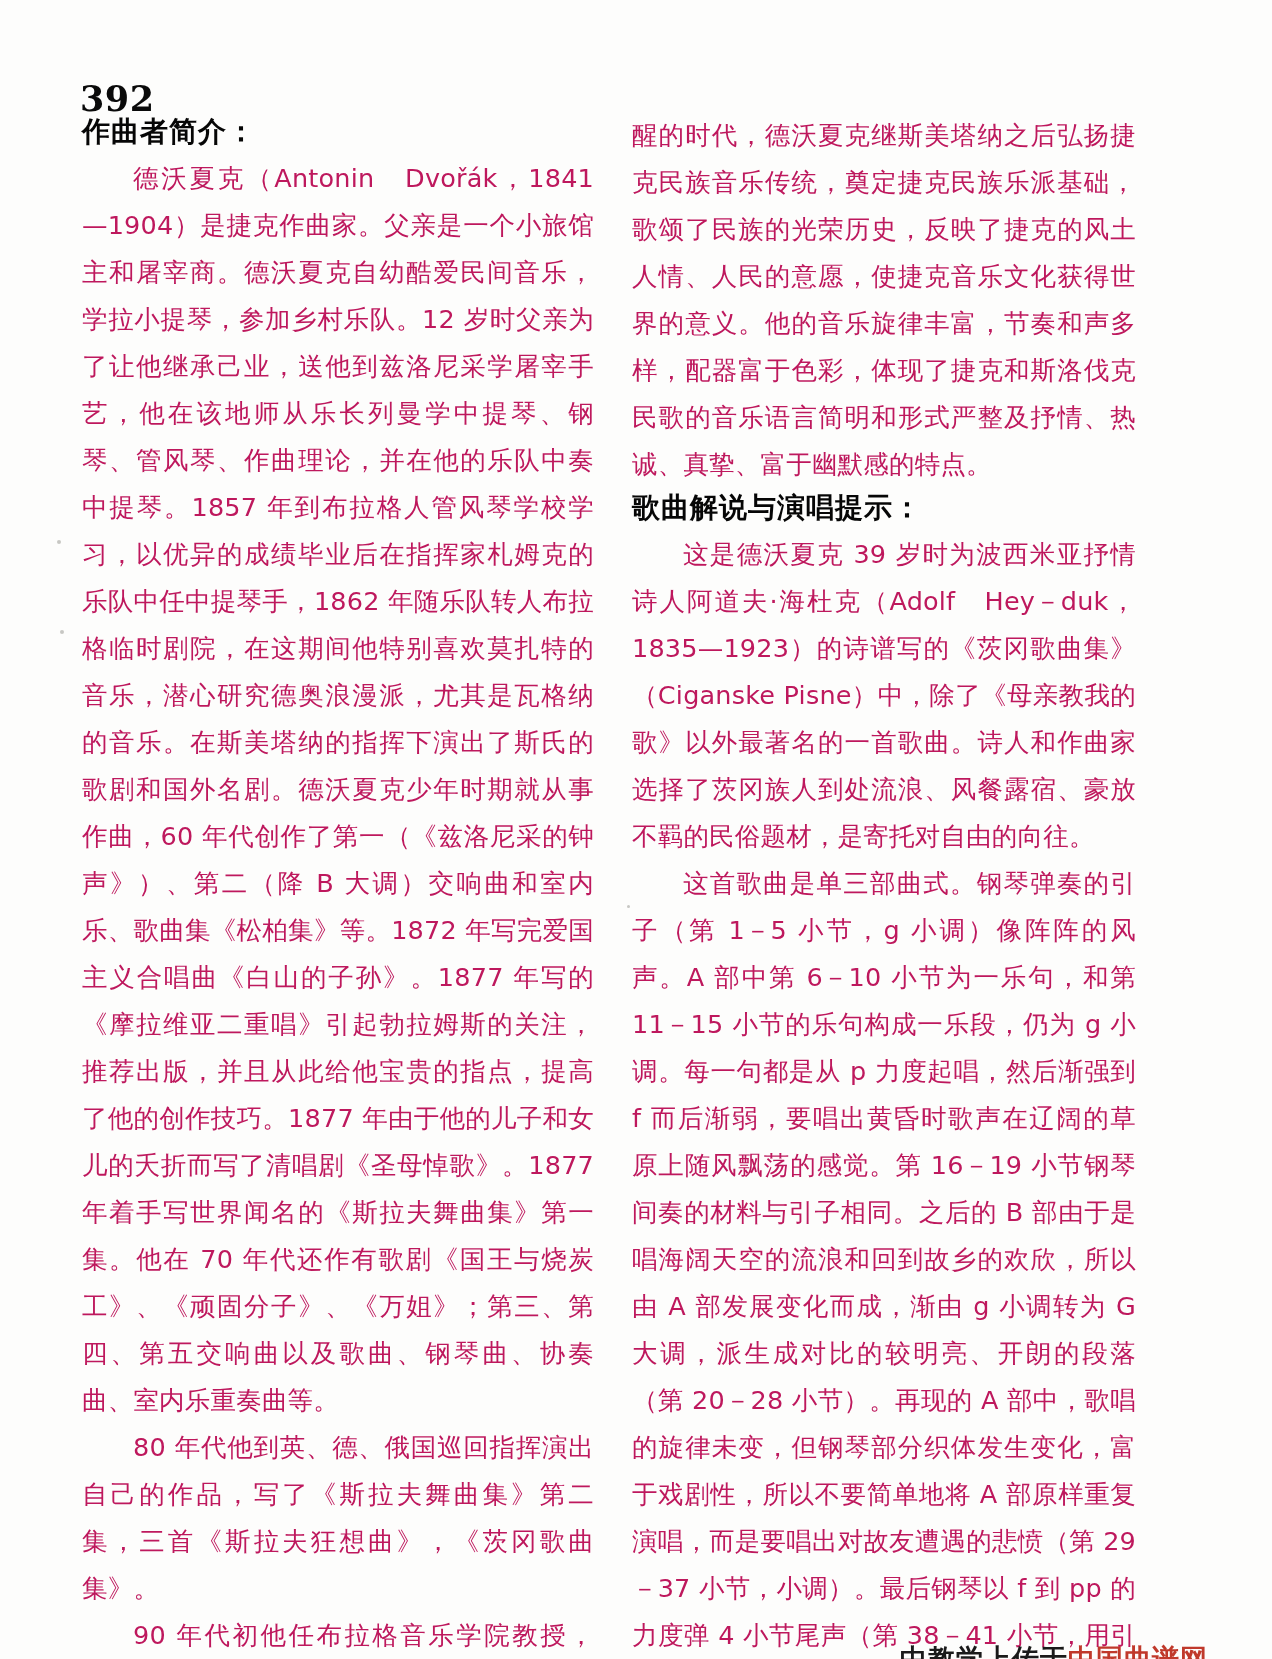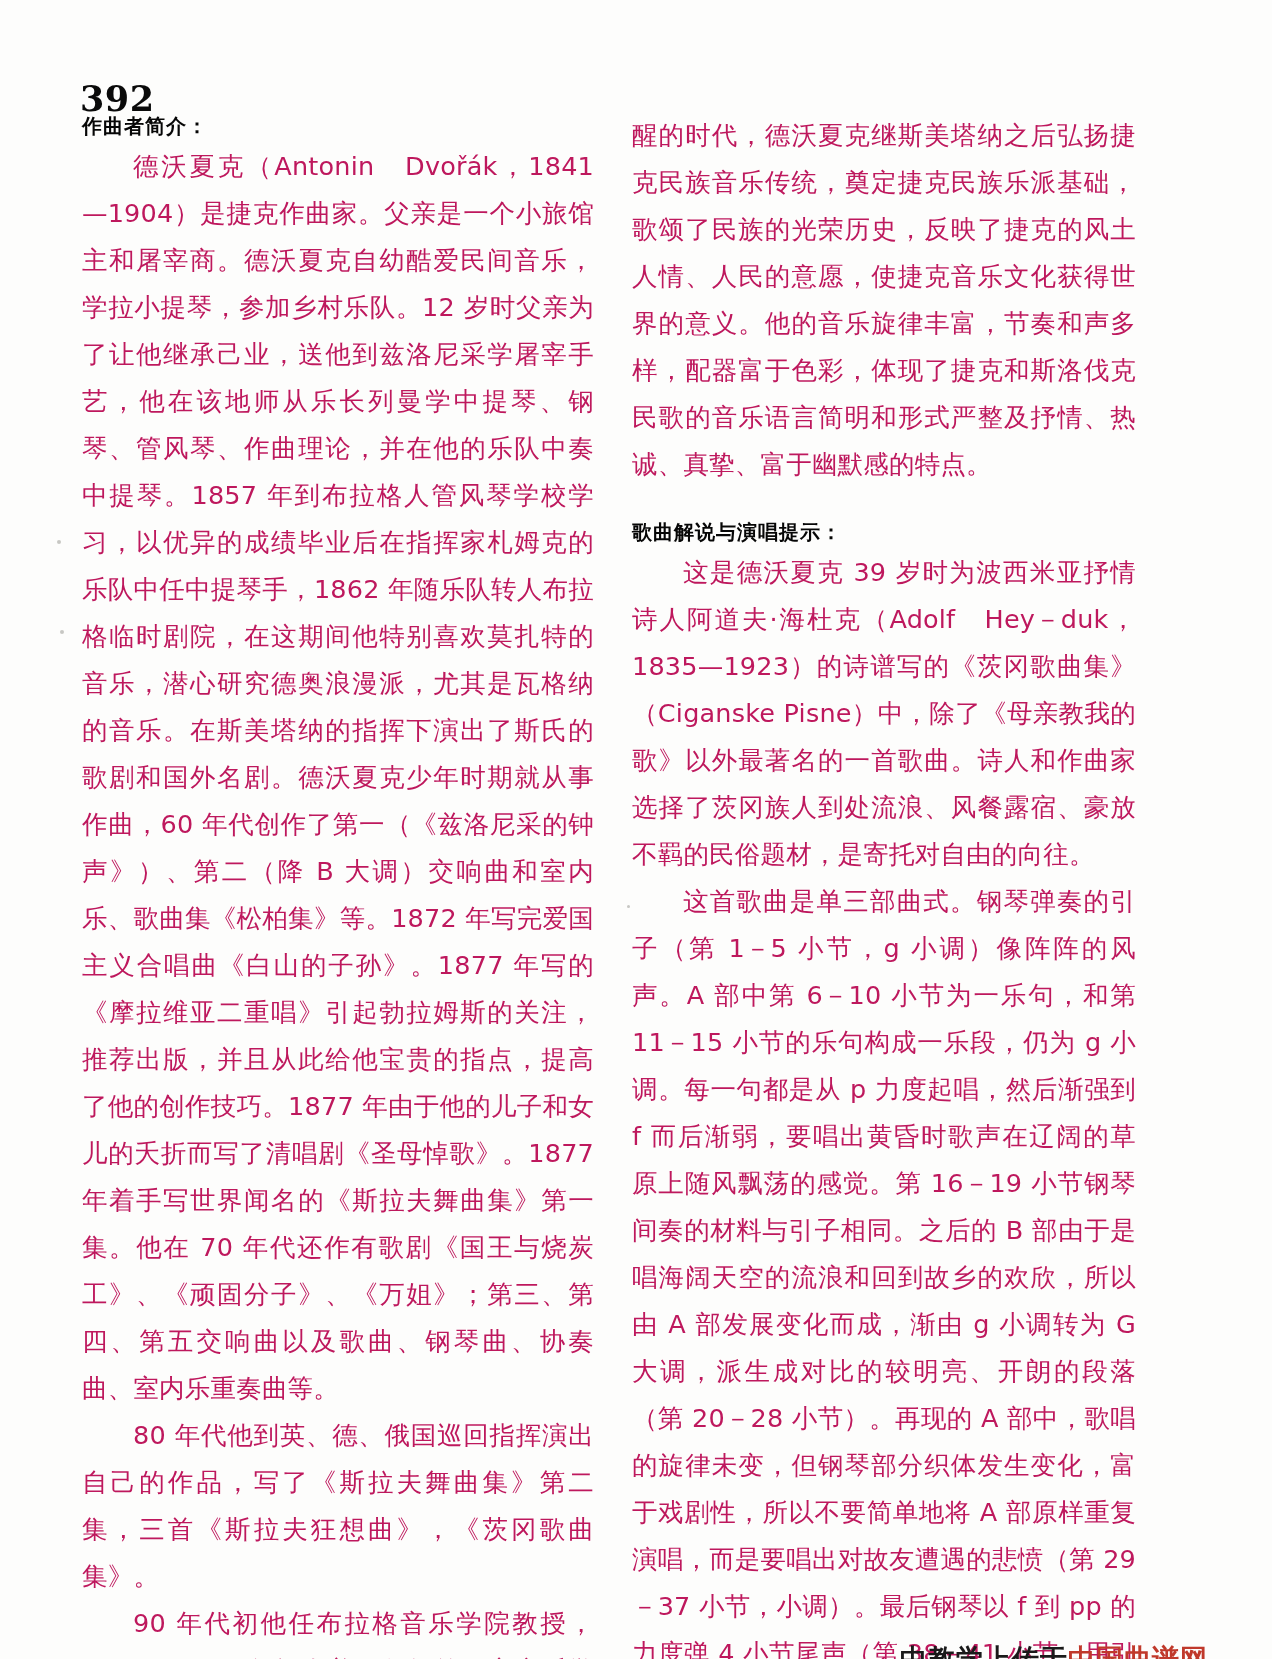--- a/index.html
+++ b/index.html
@@ -44,28 +44,28 @@
   .col {
     position: absolute;
     top: 0;
     font-family: "DejaVu Sans", "Liberation Sans", sans-serif;
     color: #101010;
   }
   .col-left  { left: 82px;  width: 512px; }
   .col-right { left: 632px; width: 504px; }
 
   .section-head {
-    font-size: 20px;
+    font-size: 28px;
     font-weight: 700;
     line-height: 1.46;
     letter-spacing: 1px;
     margin: 0 0 2px 0;
     color: #060606;
   }
-  .section-head.spaced { margin-top: 30px; }
+  .section-head.spaced { }
 
   p.body-text {
     margin: 0;
     font-size: 25.5px;
     line-height: 47px;
     text-align: justify;
     text-justify: inter-character;
     text-indent: 2em;
     letter-spacing: 0.2px;
     color: #be185d;

